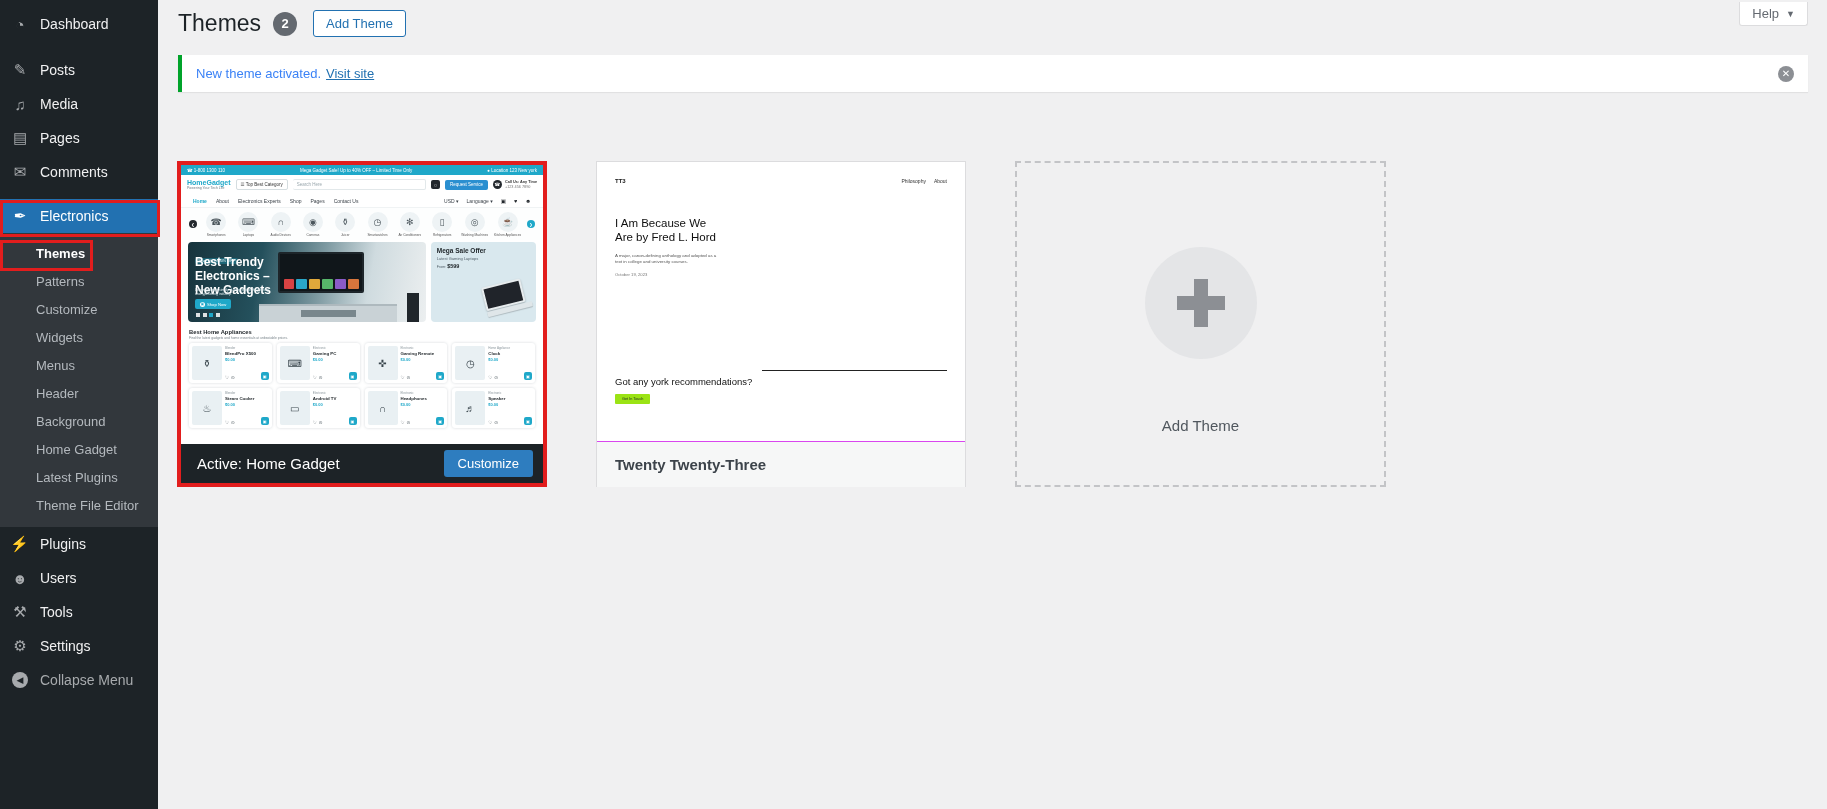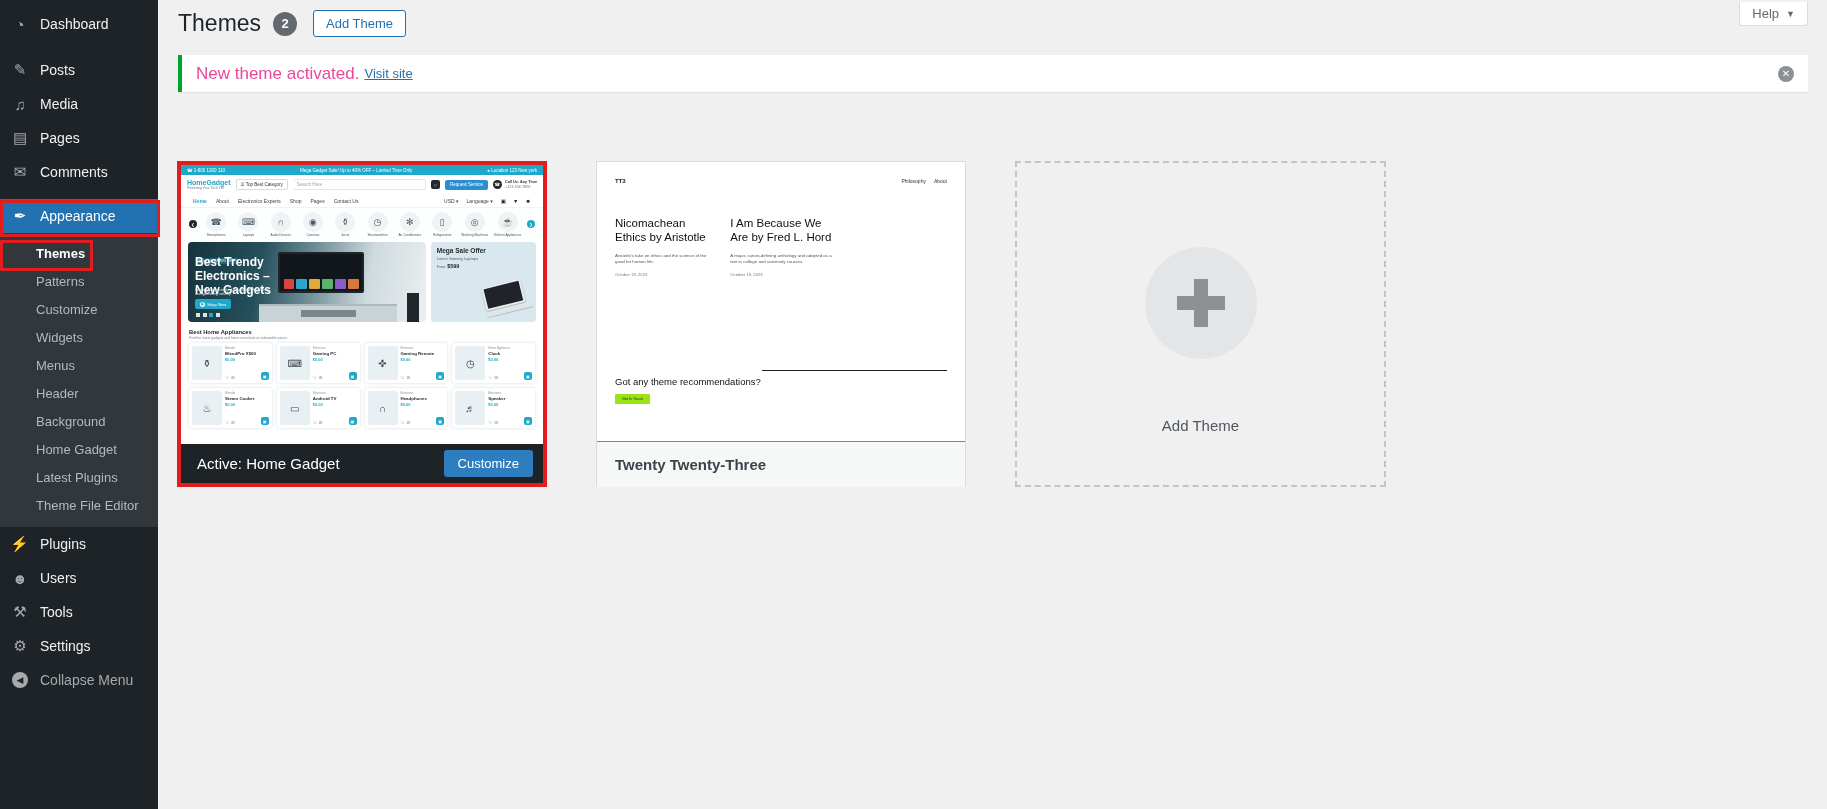--- a/index.html
+++ b/index.html
@@ -36,21 +36,21 @@
 
   .title-row { position:absolute; left:20px; top:10px; display:flex; align-items:center; }
   .page-title { font-size:23px; font-weight:400; color:#1d2327; }
   .count-badge { margin-left:12px; background:#646970; color:#fff; font-size:13px; font-weight:bold;
      min-width:24px; height:24px; border-radius:50%; display:inline-flex; align-items:center; justify-content:center; padding:0 6px; }
   .add-theme-btn { margin-left:16px; background:#fff; border:1px solid #2271b1; color:#2271b1; font-size:13px;
      padding:5px 12px; border-radius:3px; cursor:pointer; }
 
   .notice { position:absolute; left:20px; right:19px; top:55px; height:37px; background:#fff;
      border-left:4px solid #00a32a; box-shadow:0 1px 1px rgba(0,0,0,.06); display:flex; align-items:center; padding:0 14px; }
-  .notice-text { font-size:17px; color:#ec4899; }
+  .notice-text { font-size:13px; color:#3b82f6; }
   .notice-link { color:#2271b1; text-decoration:underline; margin-left:5px; font-size:13px; cursor:pointer; }
   .notice-dismiss { margin-left:auto; width:16px; height:16px; border-radius:50%; background:#8c8f94; color:#fff;
      font-size:10px; line-height:16px; text-align:center; cursor:pointer; }
 
   .search-row { position:absolute; top:119px; right:19px; display:flex; align-items:center; }
   .search-label { font-size:13px; color:#3c434a; margin-right:10px; }
   .search-input { width:280px; height:30px; background:#fff; border:1px solid #8c8f94; border-radius:4px; font-size:13px; padding:0 8px; }
 
   
   .cards { position:absolute; left:19px; top:161px; display:flex; gap:49px; }
@@ -175,21 +175,21 @@
       <span class="mi-icon">▤</span>
       <span>Pages</span>
     </div>
     <div class="menu-item">
       <span class="mi-icon">✉</span>
       <span>Comments</span>
     </div>
     <div class="spacer10"></div>
     <div class="menu-item active">
       <span class="mi-icon">✒</span>
-      <span>Appearance</span>
+      <span>Electronics</span>
     </div>
     <div class="submenu">
       <div class="submenu-item current">
           <span>Themes</span>
         </div>
       <div class="submenu-item">
           <span>Patterns</span>
         </div>
       <div class="submenu-item">
           <span>Customize</span>
@@ -484,33 +484,28 @@
         <div class="tt3">
           <div class="tt3-top">
             <span class="tt3-brand">TT3</span>
             <span class="tt3-nav">
               <span>Philosophy</span>
               <span>About</span>
             </span>
           </div>
           <div class="tt3-cols">
             <div>
-              <div class="tt3-post-title">Nicomachean Ethics by Aristotle</div>
-              <div class="tt3-excerpt">Aristotle's take on ethics and the science of the good for human life.</div>
-              <div class="tt3-date">October 19, 2023</div>
-            </div>
-            <div>
               <div class="tt3-post-title">I Am Because We Are by Fred L. Hord</div>
               <div class="tt3-excerpt">A major, canon-defining anthology and adopted as a text in college and university courses.</div>
               <div class="tt3-date">October 19, 2023</div>
             </div>
           </div>
           <div class="tt3-cta-row">
             <div class="tt3-line"></div>
-            <div class="tt3-cta">Got any theme recommendations?</div>
+            <div class="tt3-cta">Got any york recommendations?</div>
             <div class="tt3-btn">Get In Touch</div>
           </div>
         </div>
       </div>
       <div class="card-footer">
         <span class="theme-name">Twenty Twenty-Three</span>
       </div>
     </div>
 
     <div class="add-card">

